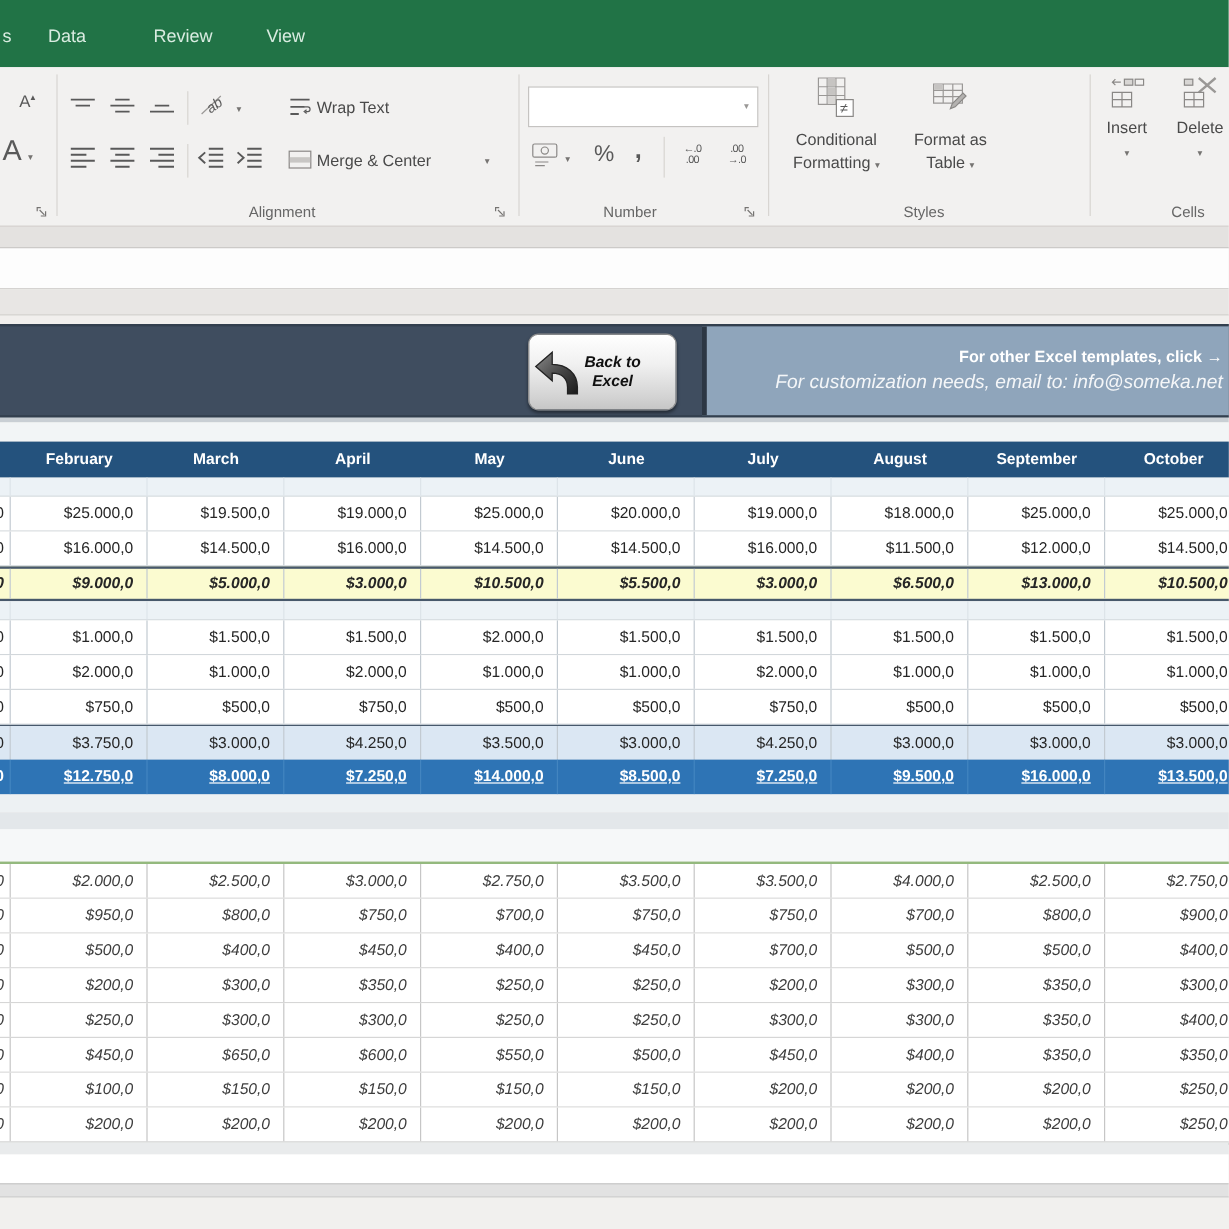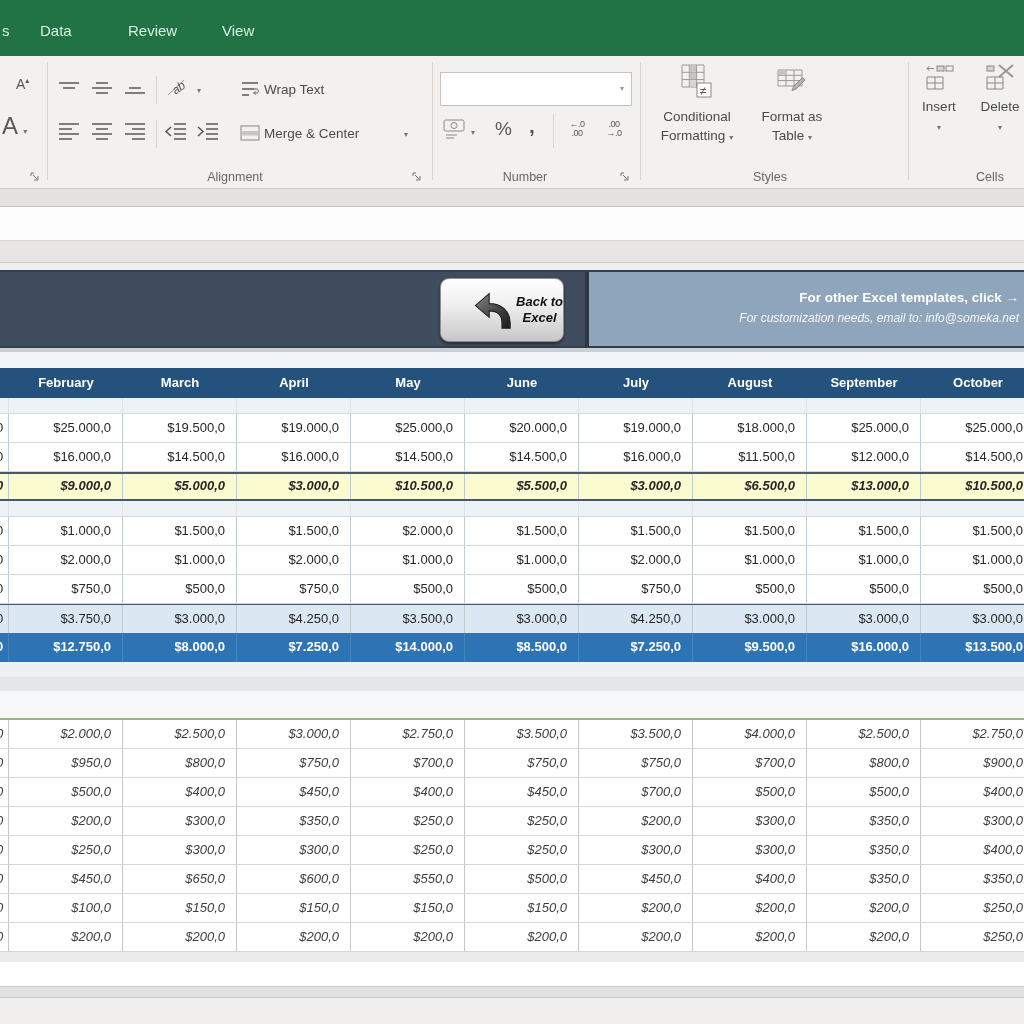--- a/index.html
+++ b/index.html
@@ -25,44 +25,44 @@
   #nfbox{left:440px;top:16px;width:190px;height:32px;background:#fff;border:1px solid #c5c3c1;}
   #nfbox .caret{position:absolute;right:7px;top:11px;color:#9a9896;}
   .launcher{position:absolute;top:116px;}
   
   .band{left:0;width:1024px;}
   
   #banner{left:0;top:270px;width:1024px;height:78px;background:#3f4d5f;border-top:2px solid #323f4e;border-bottom:2px solid #323f4e;box-sizing:border-box;}
   #banner-right{position:absolute;left:585px;top:0;width:439px;height:74px;background:#8fa5bb;border-left:4px solid #2c3744;box-sizing:border-box;}
   #banner-text{position:absolute;left:-470px;top:15px;width:900px;text-align:right;color:#fff;white-space:nowrap;}
   #banner-text .l1{font-size:13.5px;font-weight:bold;line-height:21px;}
-  #banner-text .l2{font-size:12px;font-style:italic;line-height:21px;color:#f4f6f8;}
+  #banner-text .l2{font-size:16px;font-style:italic;line-height:21px;color:#f4f6f8;}
   #backbtn{position:absolute;left:440px;top:6px;width:122px;height:62px;border:1px solid #8f8f8f;border-radius:9px;
     background:linear-gradient(180deg,#ffffff 0%,#f0f0f0 40%,#d2d2d2 85%,#c6c6c6 100%);
-    box-shadow:inset 0 1px 0 #fff,0 2px 3px rgba(0,0,0,.45);display:flex;align-items:center;justify-content:flex-end;gap:4px;}
+    box-shadow:inset 0 1px 0 #fff,0 2px 3px rgba(0,0,0,.45);display:flex;align-items:center;justify-content:flex-start;gap:4px;}
   #backbtn .btxt{font-size:13px;font-weight:bold;font-style:italic;color:#111;line-height:16px;text-align:center;}
   
   .sheet{position:absolute;left:0;width:1034px;}
   .row,.hrow,.gaprow{display:flex;width:1034px;}
   .cell,.hcell,.gcell{box-sizing:border-box;flex:0 0 114px;width:114px;text-align:right;padding-right:11px;overflow:hidden;}
   .sliver,.hsliver,.gsliver{box-sizing:border-box;flex:0 0 9px;width:9px;padding:0;overflow:hidden;text-align:left;}
   .sliver span{display:inline-block;margin-left:-4px;}
   
   #table1{top:368px;font-size:13px;color:#262626;}
   #table1 .hrow{background:#24527d;height:30px;}
   #table1 .hcell{color:#fff;font-weight:bold;font-size:13px;line-height:30px;text-align:center;padding:0;}
   #table1 .gaprow{height:16px;background:#ecf2f6;border-bottom:1px solid #d4dade;box-sizing:border-box;}
   #table1 .gcell,#table1 .gsliver{border-right:1px solid #dde4e9;}
   #table1 .row{height:29px;line-height:28px;background:#fff;border-bottom:1px solid #d2d7db;box-sizing:border-box;}
   #table1 .cell,#table1 .sliver{border-right:1px solid #bec7cе;}
   #table1 .cell,#table1 .sliver{border-right:1px solid #c2cad1;}
   #table1 .type-highlight{background:#fbfbd0;border-top:2px solid #47586b;border-bottom:2px solid #47586b;line-height:24px;font-weight:bold;font-style:italic;}
   #table1 .type-subtotal{background:#dbe7f3;border-top:1px solid #47586b;border-bottom:none;line-height:27px;}
   #table1 .type-total{background:#2e74b5;color:#fff;font-weight:bold;border-bottom:none;}
-  #table1 .type-total .cell,#table1 .type-total .sliver{border-right:1px solid #4385c0;}
+  #table1 .type-total .cell,#table1 .type-total .sliver{border-right:1px solid #4385c0;text-decoration:underline;}
   
   #table2{top:718px;font-size:13px;font-style:italic;color:#3d3d3d;border-top:2px solid #94b97e;border-bottom:2px solid #aab4ab;}
   #table2 .row{height:29px;line-height:28px;background:#fff;border-bottom:1px solid #d6d6d6;box-sizing:border-box;}
   #table2 .cell,#table2 .sliver{border-right:1px solid #c6c6c6;}
   svg{display:block;}
 </style>
 </head>
 <body>
 
 <div id="tabbar" class="abs">

